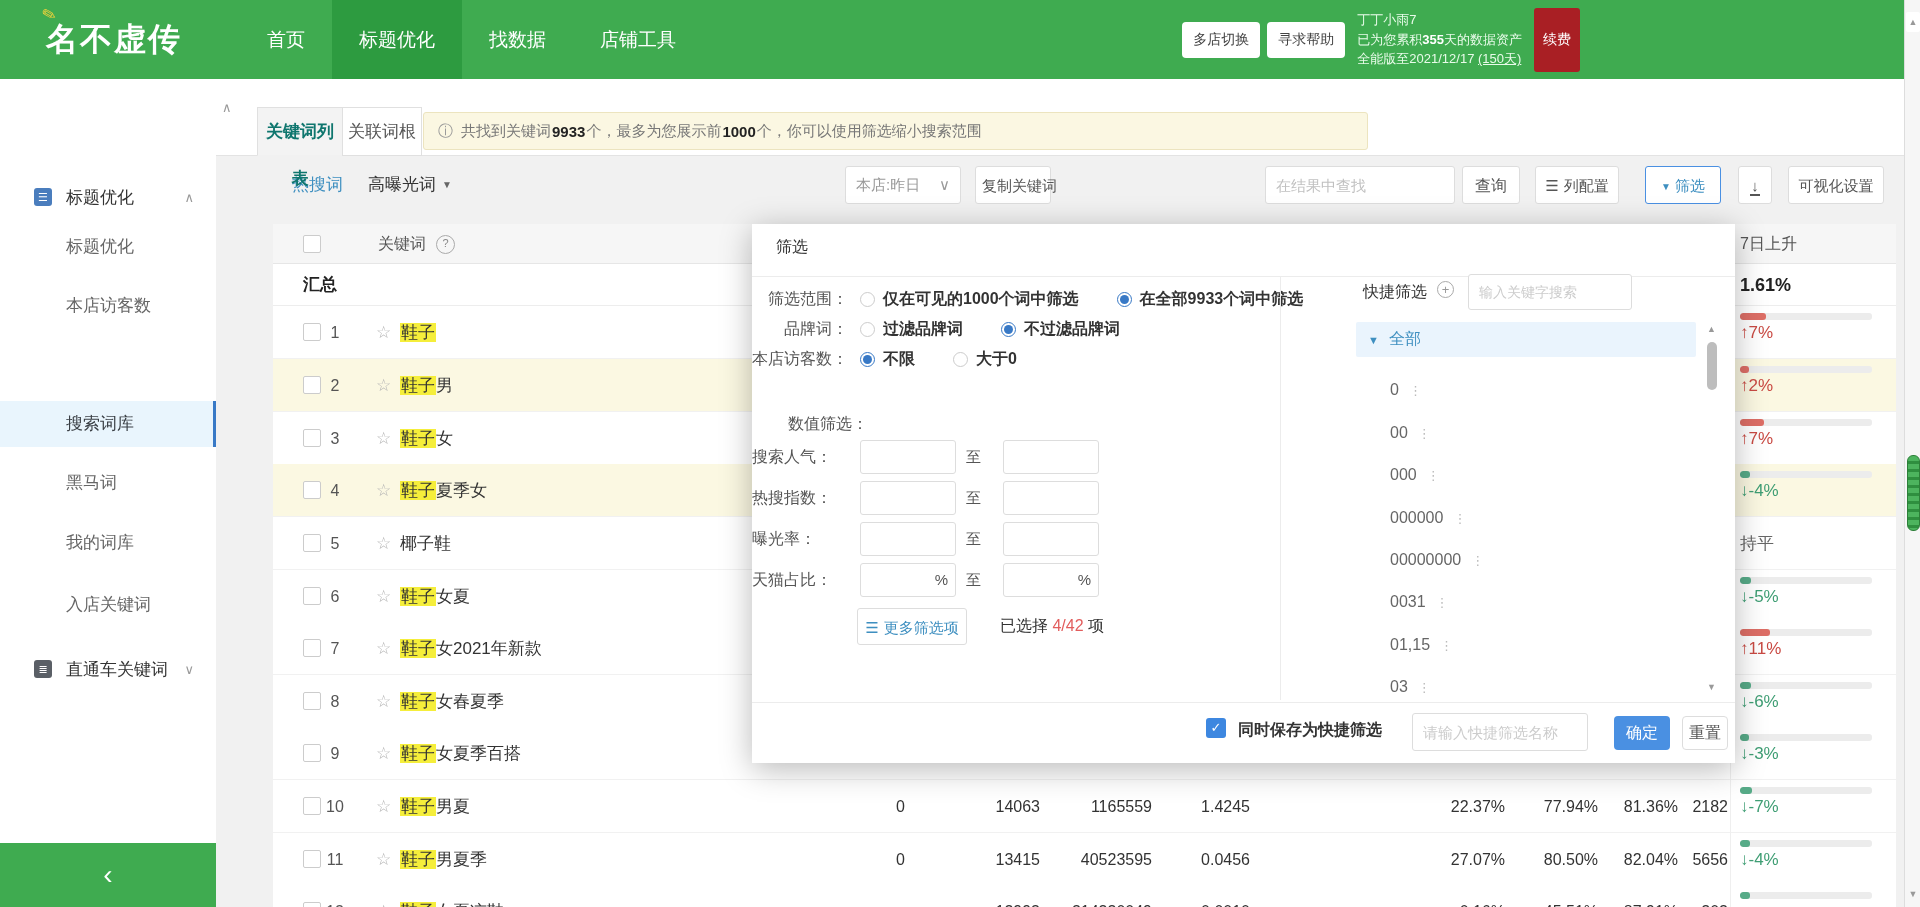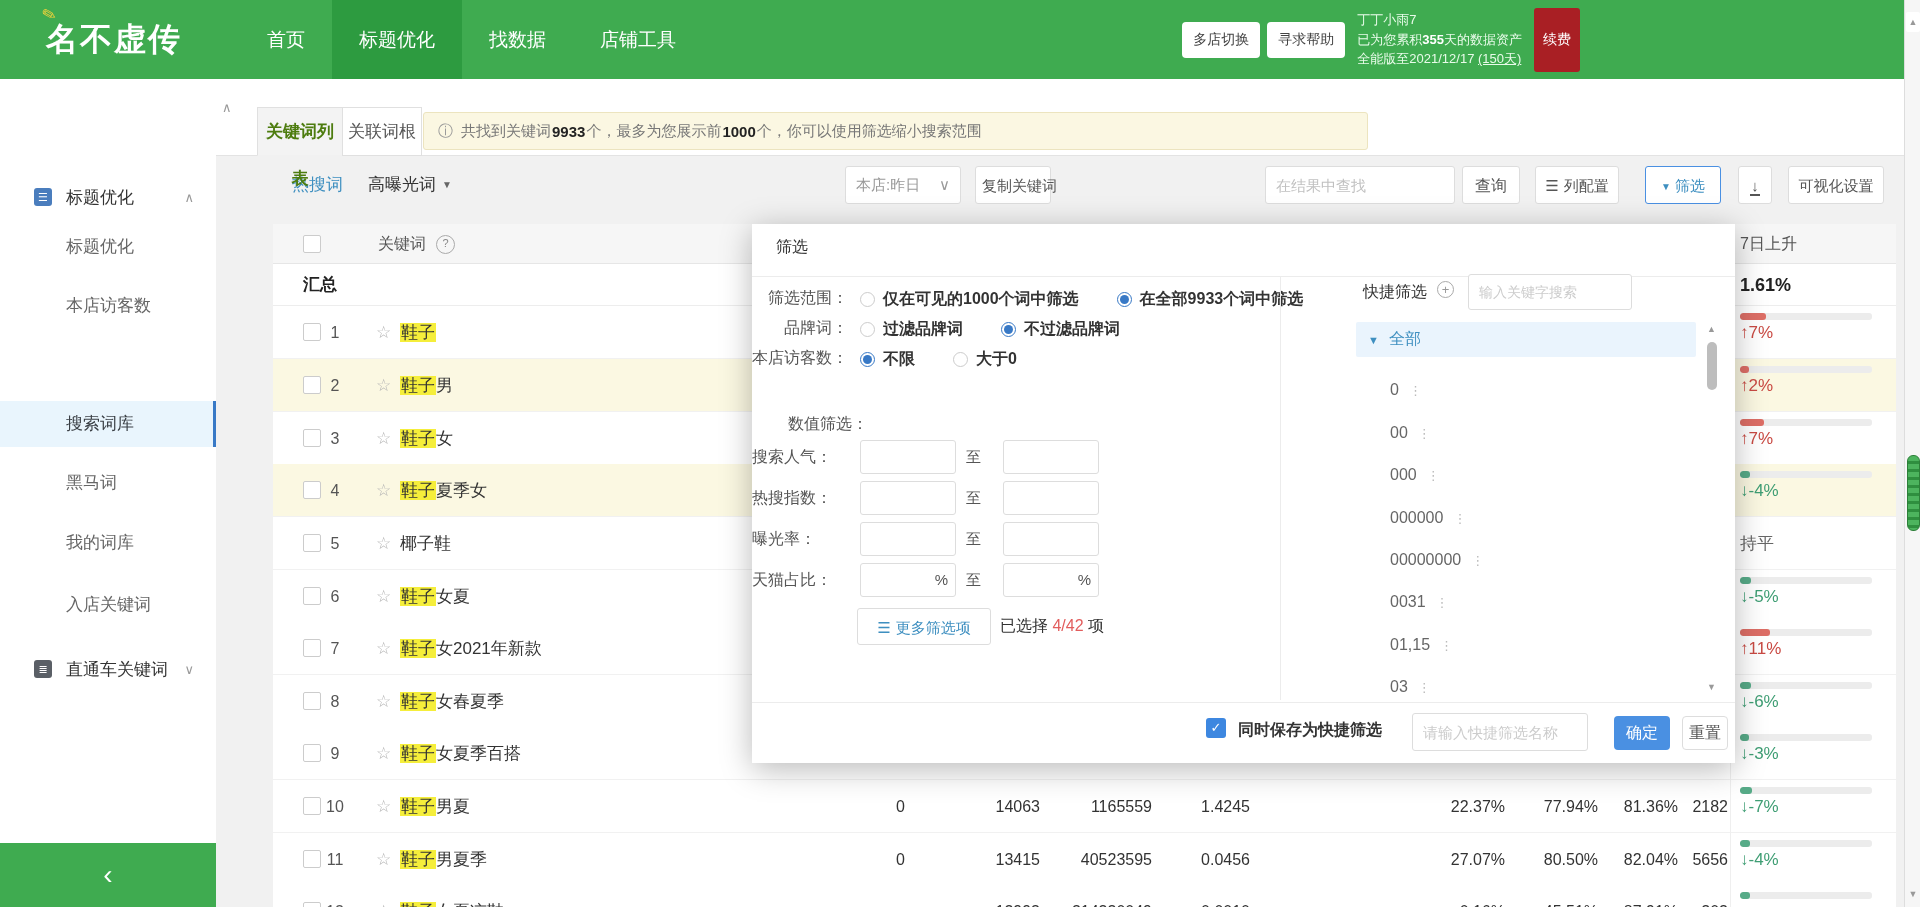--- a/index.html
+++ b/index.html
@@ -35,21 +35,21 @@
 .gicon.dark{background:#5a5f66}
 .gchev{margin-left:auto;margin-right:22px;color:#999;font-size:13px}
 .sitem{position:absolute;left:0;width:216px;height:46px;line-height:46px;padding-left:66px;font-size:17px;color:#666;cursor:pointer;box-sizing:border-box}
 .sitem.active{background:#e9f5fd;color:#3a3f45;border-right:3px solid #3879c6}
 .sfoot{position:absolute;top:843px;left:0;width:216px;height:64px;background:#3fab50;color:#fff;display:flex;align-items:center;justify-content:center;font-size:28px;cursor:pointer;z-index:11}
 
 
 .whitestrip{position:absolute;left:216px;top:79px;width:1688px;height:77px;background:#fff}
 .tabline{position:absolute;left:216px;top:155px;width:1688px;border-top:1px solid #e3e3e3}
 .tab{position:absolute;top:107px;height:49px;box-sizing:border-box;border:1px solid #e0e0e0;line-height:47px;text-align:center;font-size:17px;cursor:pointer;z-index:2}
-.tab1{left:257px;width:86px;background:#f3f3f3;font-weight:bold;color:#4d7c0f;border-bottom-color:#f1f1f1}
+.tab1{left:257px;width:86px;background:#f3f3f3;font-weight:bold;color:#0f766e;border-bottom-color:#f1f1f1}
 .tab2{left:342px;width:80px;background:#fff;color:#555}
 .collapse-caret{position:absolute;left:222px;top:100px;color:#999;font-size:13px;cursor:pointer}
 .notice{position:absolute;left:423px;top:112px;width:945px;height:38px;box-sizing:border-box;background:#fbf7e2;border:1px solid #ece4bf;border-radius:3px;display:flex;align-items:center;padding:0 14px;font-size:15px;color:#777;white-space:nowrap}
 .notice b{color:#222;margin:0 1px}
 .ni{margin-right:8px;color:#999;font-size:15px}
 
 .tb{position:absolute;top:166px;height:38px;box-sizing:border-box;font-size:16px}
 .hot{left:292px;line-height:38px;color:#3e8fc0;font-size:17px;cursor:pointer}
 .expo{left:368px;line-height:38px;color:#333;font-size:17px;cursor:pointer}
 .caret{font-size:10px;color:#666;margin-left:6px;vertical-align:2px}
@@ -97,36 +97,36 @@
 .dir-down .bar-fill{background:#57ab88}
 .rise-val{display:block;margin-top:3px;font-size:17px}
 .dir-up .rise-val{color:#c94a43}
 .dir-down .rise-val{color:#3f9e74}
 .dir-flat .rise-val{color:#666;margin-top:8px}
 
 
 .modal{position:absolute;left:752px;top:224px;width:983px;height:539px;background:#fff;box-shadow:0 6px 30px rgba(0,0,0,.28);z-index:20}
 .mtitle{position:absolute;left:24px;top:13px;font-size:16px;color:#333}
 .mtline{position:absolute;left:0;top:52px;width:983px;border-top:1px solid #ececec}
-.mrow{position:absolute;left:0;display:flex;height:22px}
+.mrow{position:absolute;left:0;display:flex;align-items:center;height:22px}
 .mlabel{width:96px;text-align:right;font-size:16px;color:#555;flex:none;white-space:nowrap}
 .opt{display:flex;align-items:center;margin-left:12px;margin-right:26px;cursor:pointer}
 .radio{width:15px;height:15px;border:1px solid #ccc;border-radius:50%;background:#fff;position:relative;margin-right:8px;flex:none;box-sizing:border-box}
 .chk-true .radio{border-color:#3879c6}
 .chk-true .radio::after{content:"";position:absolute;left:2px;top:2px;width:9px;height:9px;border-radius:50%;background:#3879c6}
 .opt-text{font-size:16px;font-weight:600;color:#333;white-space:nowrap}
 .ntitle{position:absolute;left:36px;top:190px;font-size:16px;color:#555}
 .nrow{position:absolute;left:0;height:36px;display:flex;align-items:center}
 .nlabel{width:96px;font-size:16px;color:#555;flex:none;white-space:nowrap}
 .nwrap{position:relative;margin-left:12px}
 .ninput{width:96px;height:34px;box-sizing:border-box;border:1px solid #ddd;border-radius:3px;padding:0 8px;font-size:15px;background:#fff}
 .sfx{position:absolute;right:8px;top:8px;font-size:15px;color:#555}
 .sfx:empty{display:none}
 .tolabel{margin:0 10px;color:#555;font-size:15px}
-.morebtn{position:absolute;left:105px;top:384px;width:134px;height:37px;line-height:35px;text-align:center;color:#3e8fc0;border:1px solid #ddd;border-radius:3px;background:#fff;font-size:15px;cursor:pointer;box-sizing:border-box}
+.morebtn{position:absolute;left:105px;top:384px;width:110px;height:37px;line-height:35px;text-align:center;color:#3e8fc0;border:1px solid #ddd;border-radius:3px;background:#fff;font-size:15px;cursor:pointer;box-sizing:border-box}
 .selinfo{position:absolute;left:248px;top:392px;font-size:16px;color:#333;white-space:nowrap}
 .red{color:#e25d5d}
 .vdiv{position:absolute;left:528px;top:52px;height:424px;border-left:1px solid #ececec}
 .qtitle{position:absolute;left:611px;top:58px;font-size:16px;color:#333}
 .pluscirc{position:absolute;left:685px;top:57px;width:17px;height:17px;border:1px solid #aaa;border-radius:50%;color:#999;font-size:13px;line-height:15px;text-align:center;cursor:pointer;box-sizing:border-box}
 .qsearch{position:absolute;left:716px;top:50px;width:164px;height:36px;box-sizing:border-box;border:1px solid #ddd;border-radius:3px;padding:0 10px;font-size:14px;background:#fff}
 .qsearch::placeholder{color:#ccc}
 .qall{position:absolute;left:604px;top:98px;width:340px;height:35px;background:#eaf4fd;border-radius:2px;display:flex;align-items:center;padding-left:12px;box-sizing:border-box;cursor:pointer}
 .qall .fun{color:#3e8fc0;font-size:11px}
 .qall .atext{color:#3e8fc0;font-size:16px;margin-left:10px}

